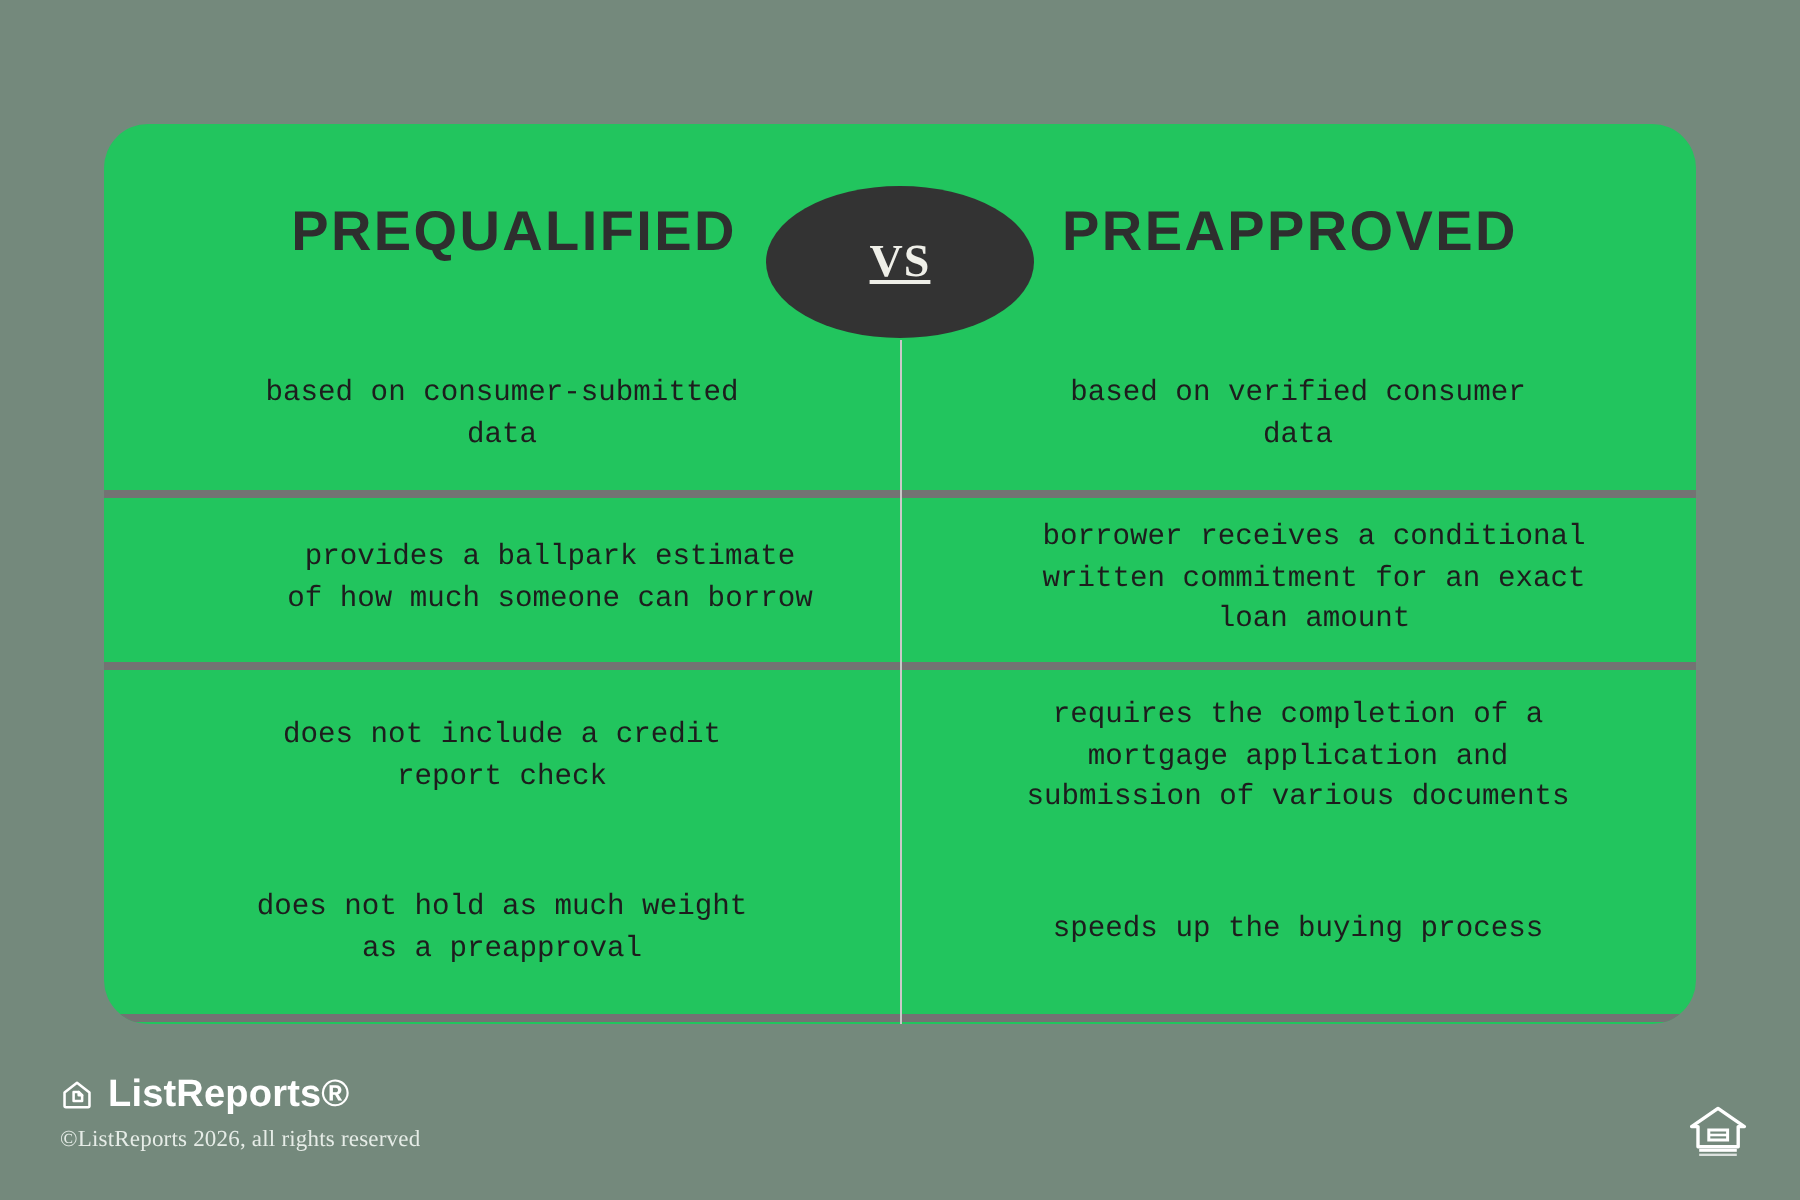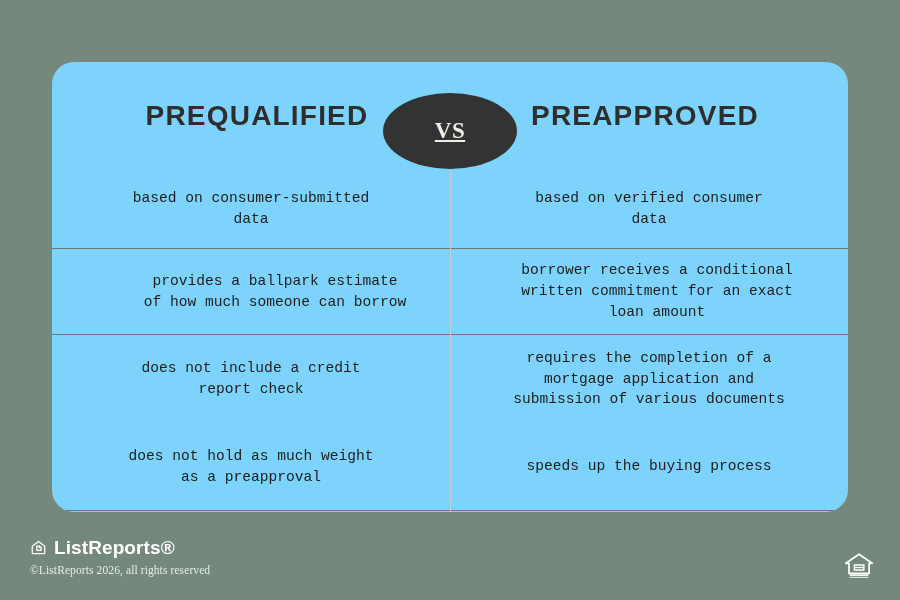--- a/index.html
+++ b/index.html
@@ -21,21 +21,21 @@
     background: #74897c;
   }
 
   
   .card {
     position: absolute;
     left: 52px;
     top: 62px;
     width: 796px;
     height: 450px;
-    background: #7dd3fc;
+    background: #22c55e;
     border-radius: 22px;
     overflow: hidden;
   }
 
   
   .header-band {
     position: absolute;
     left: 0;
     top: 0;
     width: 796px;
@@ -99,21 +99,21 @@
     width: 1px;
     height: 342px;
     background: #c9c9c9;
     z-index: 4;
   }
   .row {
     position: relative;
     display: flex;
     width: 796px;
     box-sizing: border-box;
-    border-bottom: 1px solid #737373;
+    border-bottom: 4px solid #737373;
   }
   .row.last { border-bottom: none; }
   .row-1 { height: 79px; }
   .row-2 { height: 86px; padding-left: 32px; }
   .row-3 { height: 88px; }
   .row-4 { height: 88px; }
 
   .cell {
     flex: 1 1 0;
     display: flex;

